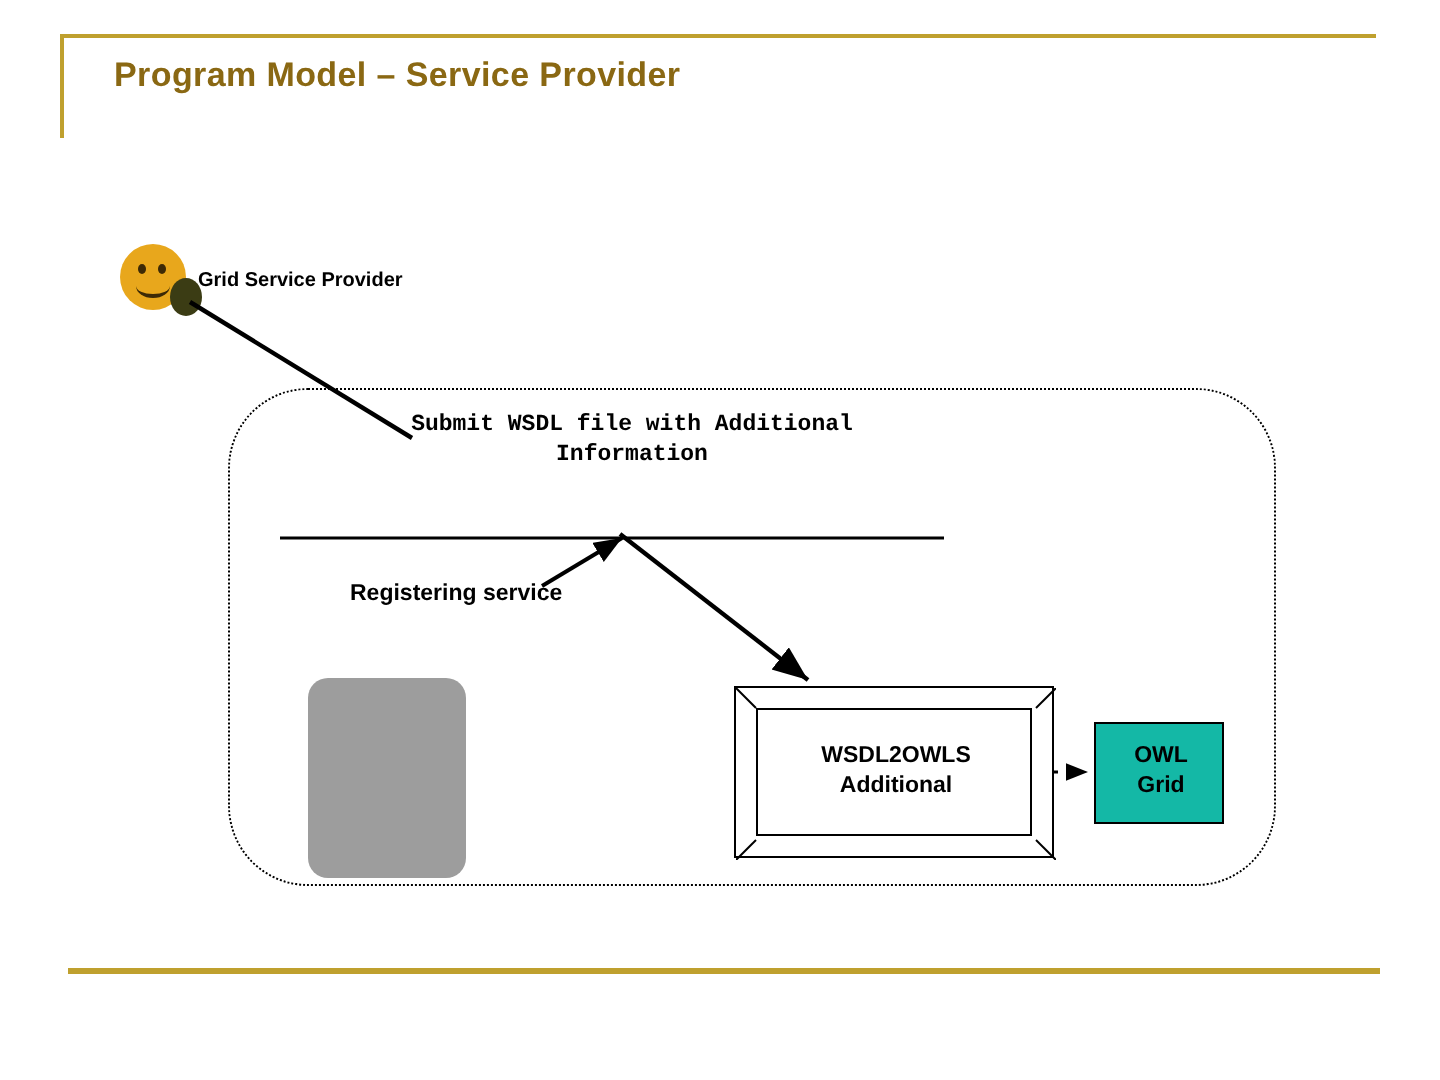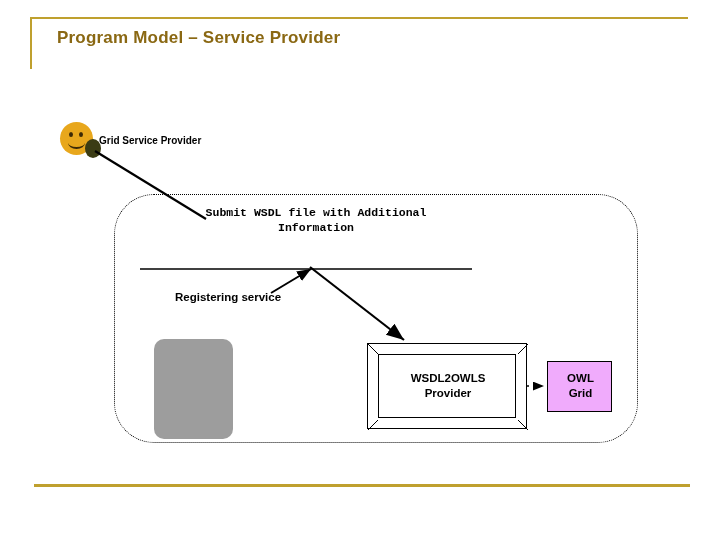--- a/index.html
+++ b/index.html
@@ -214,21 +214,21 @@
 
   
   .owl-box {
     position: absolute;
     left: 547px;
     top: 361px;
     width: 65px;
     height: 51px;
     border: 1px solid #000000;
     box-sizing: border-box;
-    background: #f0abfc;
+    background: #14b8a6;
   }
   .owl-text {
     position: absolute;
     left: 0;
     top: 9px;
     width: 65px;
     text-align: center;
     font-size: 11.5px;
     line-height: 15px;
     font-weight: bold;
@@ -282,21 +282,21 @@
   <div class="mds-shadow"></div>
 
   <div class="conv-outer">
     <div class="conv-inner"></div>
     <svg class="conv-bevel" viewBox="0 0 160 86" xmlns="http://www.w3.org/2000/svg">
       <line x1="0" y1="0" x2="10" y2="10" stroke="#000000" stroke-width="1"></line>
       <line x1="160" y1="0" x2="150" y2="10" stroke="#000000" stroke-width="1"></line>
       <line x1="0" y1="86" x2="10" y2="76" stroke="#000000" stroke-width="1"></line>
       <line x1="160" y1="86" x2="150" y2="76" stroke="#000000" stroke-width="1"></line>
     </svg>
-    <div class="conv-text"><span>WSDL2OWLS</span><br><span>Provider</span></div>
+    <div class="conv-text"><span>WSDL2OWLS</span><br><span>Additional</span></div>
   </div>
 
   <div class="owl-box">
     <div class="owl-text"><span>OWL</span><br><span>Grid</span></div>
   </div>
 
   <div class="footer-rule"></div>
 
 </div>
 

